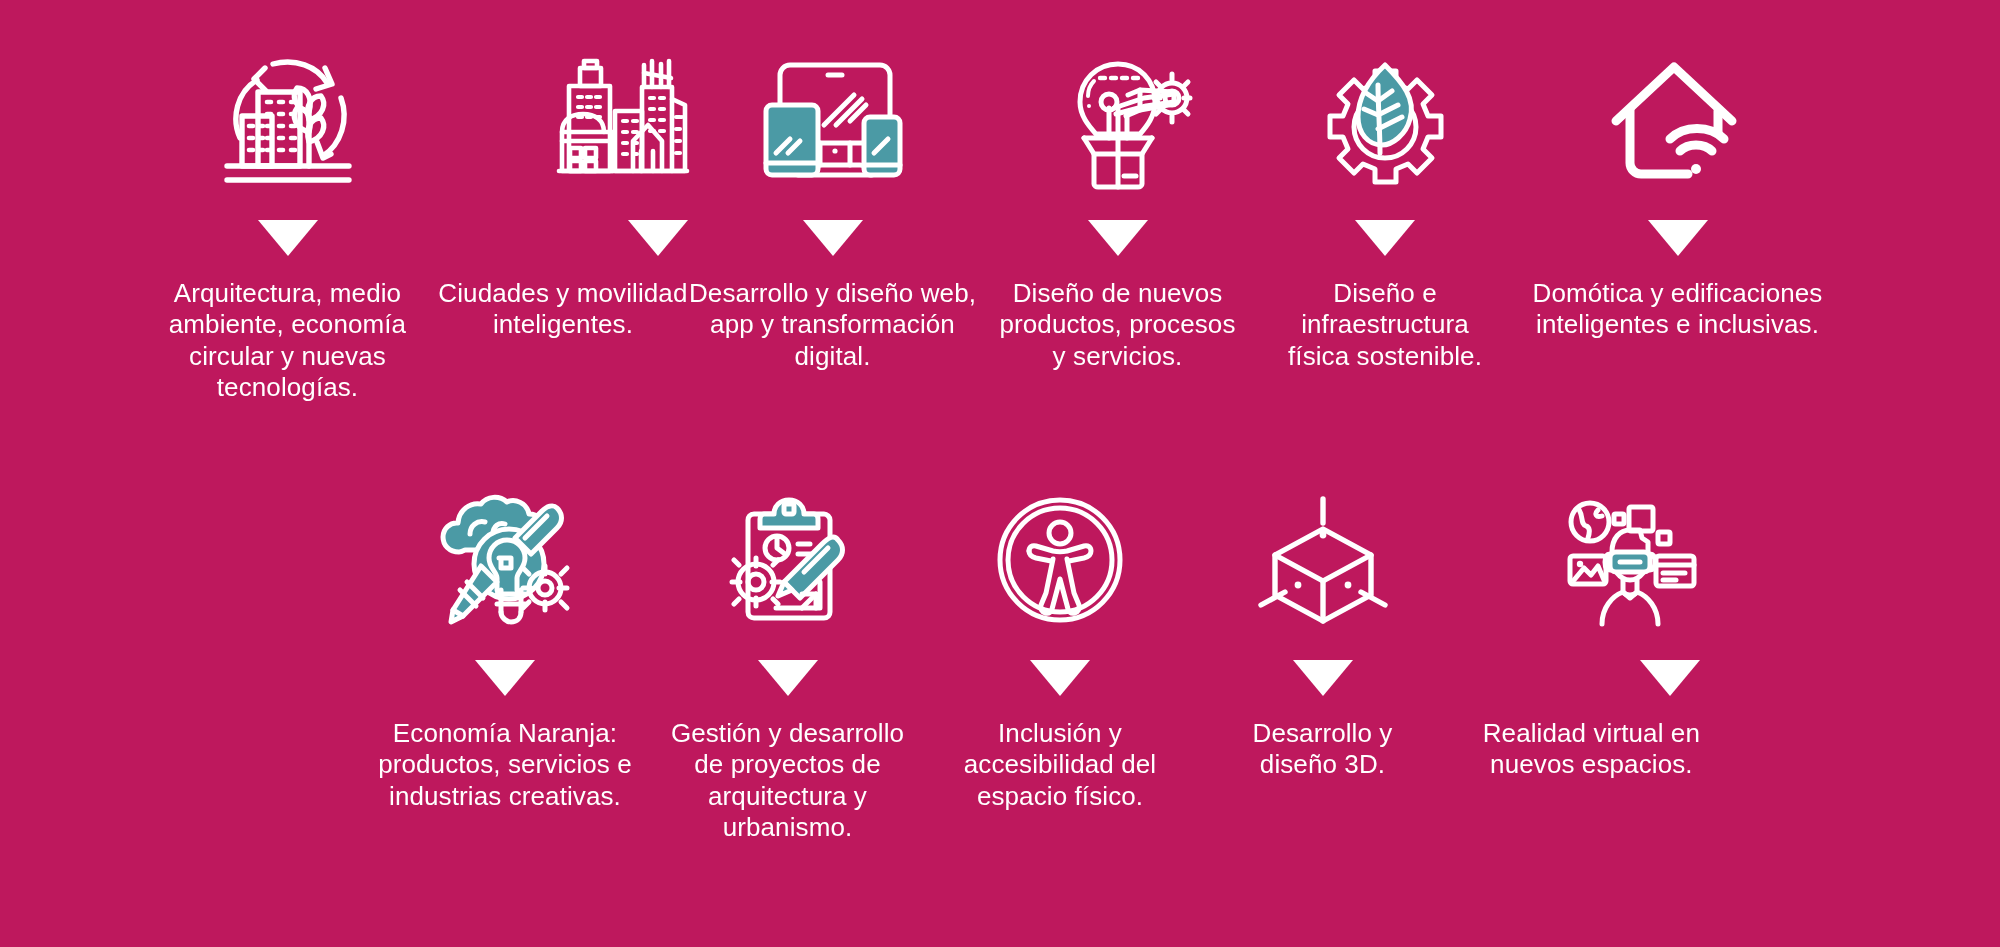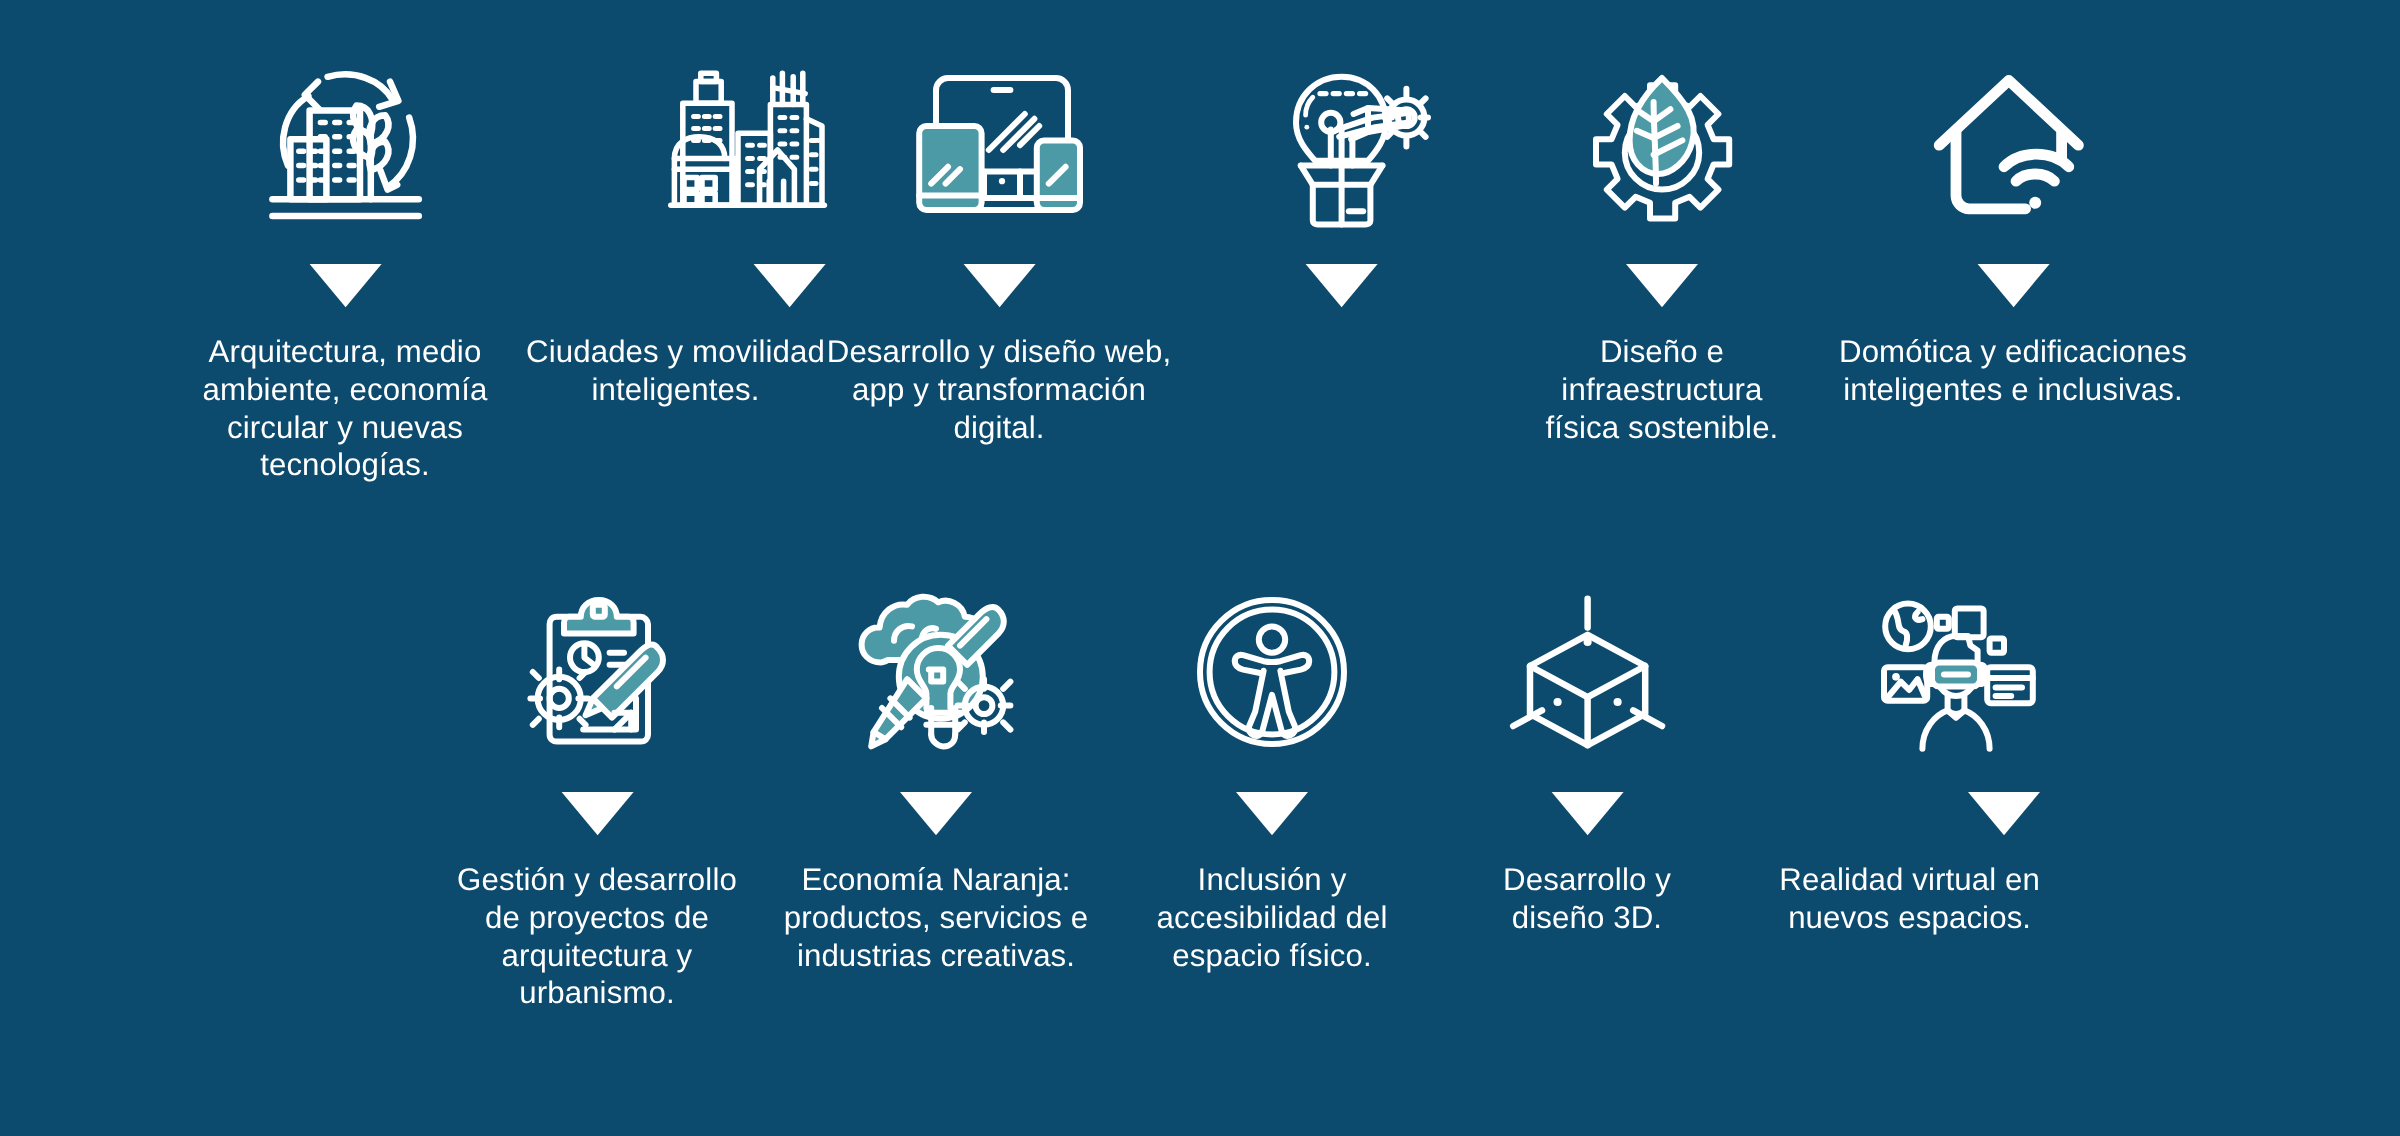--- a/index.html
+++ b/index.html
@@ -11,21 +11,21 @@
     width: 2000px;
     height: 947px;
     background: #4b9aa5;
     font-family: "Liberation Sans", sans-serif;
     overflow: hidden;
   }
   #board {
     position: relative;
     width: 2000px;
     height: 947px;
-    background: #0c4a6e;
+    background: #be185d;
   }
   .row {
     position: absolute;
     display: flex;
     align-items: flex-start;
     justify-content: center;
   }
   #row-1 {
     top: 40px;
     left: 0;
@@ -224,20 +224,23 @@
           <path d="M124 30 v-6 M124 66 v6 M142 48 h-6 M106 48 h6 M136 36 l4 -4 M112 60 l-4 4 M136 60 l4 4 M112 36 l-4 -4"></path>
           <path d="M36 88 L46 104 L94 104 L104 88"></path>
           <path d="M36 88 H104"></path>
           <path d="M70 104 L70 88"></path>
           <path d="M46 104 L46 134 C46 136 48 137 50 137 L90 137 C92 137 94 136 94 134 L94 104"></path>
           <path d="M70 104 L70 137"></path>
           <path d="M76 126 H88"></path>
         </svg>
       </div>
       <div class="arrow"></div>
+      <div class="caption">Diseño de nuevos
+productos, procesos
+y servicios.</div>
     </div>
 
     <div class="card c5">
       <div class="icon-wrap">
         <svg width="135" height="135" viewBox="0 0 135 135" fill="none" stroke="#ffffff" stroke-width="5" stroke-linecap="round" stroke-linejoin="round">
           <path d="M57 18 H78 L78 31 L90 36 L99 27 L114 42 L105 51 L110 63 L123 63 L123 84 L110 84 L105 96 L114 105 L99 120 L90 111 L78 116 L78 129 L57 129 L57 116 L45 111 L36 120 L21 105 L30 96 L25 84 L12 84 L12 63 L25 63 L30 51 L21 42 L36 27 L45 36 L57 31 Z"></path>
           <circle cx="67" cy="74" r="31"></circle>
           <path d="M67 12 C85 30 98 46 92 66 C88 82 74 92 64 92 C50 92 40 80 40 64 C40 44 52 26 67 12Z" fill="#4b9aa5"></path>
           <path d="M62 100 C62 80 60 50 60 32"></path>
           <path d="M60 48 L74 38 M60 62 L80 52 M60 76 L84 64"></path>
@@ -262,47 +265,20 @@
         </svg>
       </div>
       <div class="arrow"></div>
       <div class="caption">Domótica y edificaciones
 inteligentes e inclusivas.</div>
     </div>
 
   </div>
 
   <div class="row" id="row-2">
-
-    <div class="card d2">
-      <div class="icon-wrap">
-        <svg width="140" height="140" viewBox="0 0 140 140" fill="none" stroke="#ffffff" stroke-width="5" stroke-linecap="round" stroke-linejoin="round">
-          <path d="M56 24 H36 C32 24 30 27 30 30 L30 122 C30 126 33 128 36 128 L106 128 C110 128 112 125 112 122 L112 30 C112 27 109 24 106 24 L88 24"></path>
-          <path d="M56 24 C56 16 62 10 71 10 C80 10 86 16 86 24 L96 24 C99 24 100 26 100 29 L100 38 L42 38 L42 29 C42 26 44 24 46 24 Z" fill="#4b9aa5"></path>
-          <rect x="66" y="14" width="10" height="10" rx="2" fill="#4b9aa5"></rect>
-          <circle cx="59" cy="58" r="12"></circle>
-          <path d="M59 48 L59 58 L67 64"></path>
-          <path d="M80 54 H92 M80 64 H100"></path>
-          <path d="M120 50 C126 56 126 64 120 70 L82 108 L66 92 L104 54 C110 48 116 44 120 50Z" fill="#4b9aa5"></path>
-          <path d="M110 58 L96 72 M100 68 L86 82"></path>
-          <path d="M66 92 L60 106 L74 100 Z" fill="#4b9aa5"></path>
-          <path d="M58 118 H102 L102 92"></path>
-          <path d="M84 104 H98 V118" fill="none"></path>
-          <path d="M84 118 L98 104"></path>
-          <circle cx="38" cy="92" r="18"></circle>
-          <circle cx="38" cy="92" r="8"></circle>
-          <path d="M38 68 v8 M38 108 v8 M62 92 h-8 M14 92 h8 M55 75 l5 -5 M21 109 l-5 5 M55 109 l5 5 M21 75 l-5 -5"></path>
-        </svg>
-      </div>
-      <div class="arrow"></div>
-      <div class="caption">Gestión y desarrollo
-de proyectos de
-arquitectura y
-urbanismo.</div>
-    </div>
 
     <div class="card d1">
       <div class="icon-wrap">
         <svg width="140" height="140" viewBox="0 0 140 140" fill="none" stroke="#ffffff" stroke-width="5" stroke-linecap="round" stroke-linejoin="round">
           <path d="M24 62 C14 62 8 55 8 47 C8 39 15 32 23 33 C24 20 35 12 46 14 C52 6 64 5 72 12 C80 8 92 13 94 24 C104 24 110 32 110 40 C110 52 101 60 90 60 L30 60 C28 61 26 62 24 62Z" fill="#4b9aa5"></path>
           <path d="M35 44 C35 36 42 30 50 32"></path>
           <path d="M58 44 C58 36 64 32 70 34"></path>
           <circle cx="74" cy="74" r="35" fill="#4b9aa5"></circle>
           <path d="M46 40 C62 36 76 44 82 56" stroke-width="0"></path>
           <path d="M62 100 L62 88 C62 82 54 78 54 68 C54 58 62 50 72 50 C82 50 90 58 90 68 C90 78 82 82 82 88 L82 100" fill="#4b9aa5"></path>
@@ -320,20 +296,47 @@
           <circle cx="110" cy="98" r="7"></circle>
           <path d="M110 76 v8 M110 112 v8 M132 98 h-8 M88 98 h8 M126 84 l6 -6 M94 112 l-6 6 M126 112 l6 6 M94 84 l-6 -6"></path>
         </svg>
       </div>
       <div class="arrow"></div>
       <div class="caption">Economía Naranja:
 productos, servicios e
 industrias creativas.</div>
     </div>
 
+    <div class="card d2">
+      <div class="icon-wrap">
+        <svg width="140" height="140" viewBox="0 0 140 140" fill="none" stroke="#ffffff" stroke-width="5" stroke-linecap="round" stroke-linejoin="round">
+          <path d="M56 24 H36 C32 24 30 27 30 30 L30 122 C30 126 33 128 36 128 L106 128 C110 128 112 125 112 122 L112 30 C112 27 109 24 106 24 L88 24"></path>
+          <path d="M56 24 C56 16 62 10 71 10 C80 10 86 16 86 24 L96 24 C99 24 100 26 100 29 L100 38 L42 38 L42 29 C42 26 44 24 46 24 Z" fill="#4b9aa5"></path>
+          <rect x="66" y="14" width="10" height="10" rx="2" fill="#4b9aa5"></rect>
+          <circle cx="59" cy="58" r="12"></circle>
+          <path d="M59 48 L59 58 L67 64"></path>
+          <path d="M80 54 H92 M80 64 H100"></path>
+          <path d="M120 50 C126 56 126 64 120 70 L82 108 L66 92 L104 54 C110 48 116 44 120 50Z" fill="#4b9aa5"></path>
+          <path d="M110 58 L96 72 M100 68 L86 82"></path>
+          <path d="M66 92 L60 106 L74 100 Z" fill="#4b9aa5"></path>
+          <path d="M58 118 H102 L102 92"></path>
+          <path d="M84 104 H98 V118" fill="none"></path>
+          <path d="M84 118 L98 104"></path>
+          <circle cx="38" cy="92" r="18"></circle>
+          <circle cx="38" cy="92" r="8"></circle>
+          <path d="M38 68 v8 M38 108 v8 M62 92 h-8 M14 92 h8 M55 75 l5 -5 M21 109 l-5 5 M55 109 l5 5 M21 75 l-5 -5"></path>
+        </svg>
+      </div>
+      <div class="arrow"></div>
+      <div class="caption">Gestión y desarrollo
+de proyectos de
+arquitectura y
+urbanismo.</div>
+    </div>
+
     <div class="card d3">
       <div class="icon-wrap">
         <svg width="134" height="134" viewBox="0 0 134 134" fill="none" stroke="#ffffff" stroke-width="5" stroke-linecap="round" stroke-linejoin="round">
           <circle cx="67" cy="67" r="60"></circle>
           <circle cx="67" cy="67" r="52"></circle>
           <circle cx="67" cy="40" r="11"></circle>
           <path d="M36 58 C36 54 39 52 43 53 L60 58 C65 59 69 59 74 58 L91 53 C95 52 98 54 98 58 C98 62 95 64 91 65 L76 68"></path>
           <path d="M58 68 L43 65 C39 64 36 62 36 58"></path>
           <path d="M60 66 L53 100 L48 112 C47 116 49 119 52 120 C56 121 58 119 59 116 L67 86 L75 116 C76 119 78 121 82 120 C85 119 87 116 86 112 L81 100 L74 66"></path>
         </svg>

